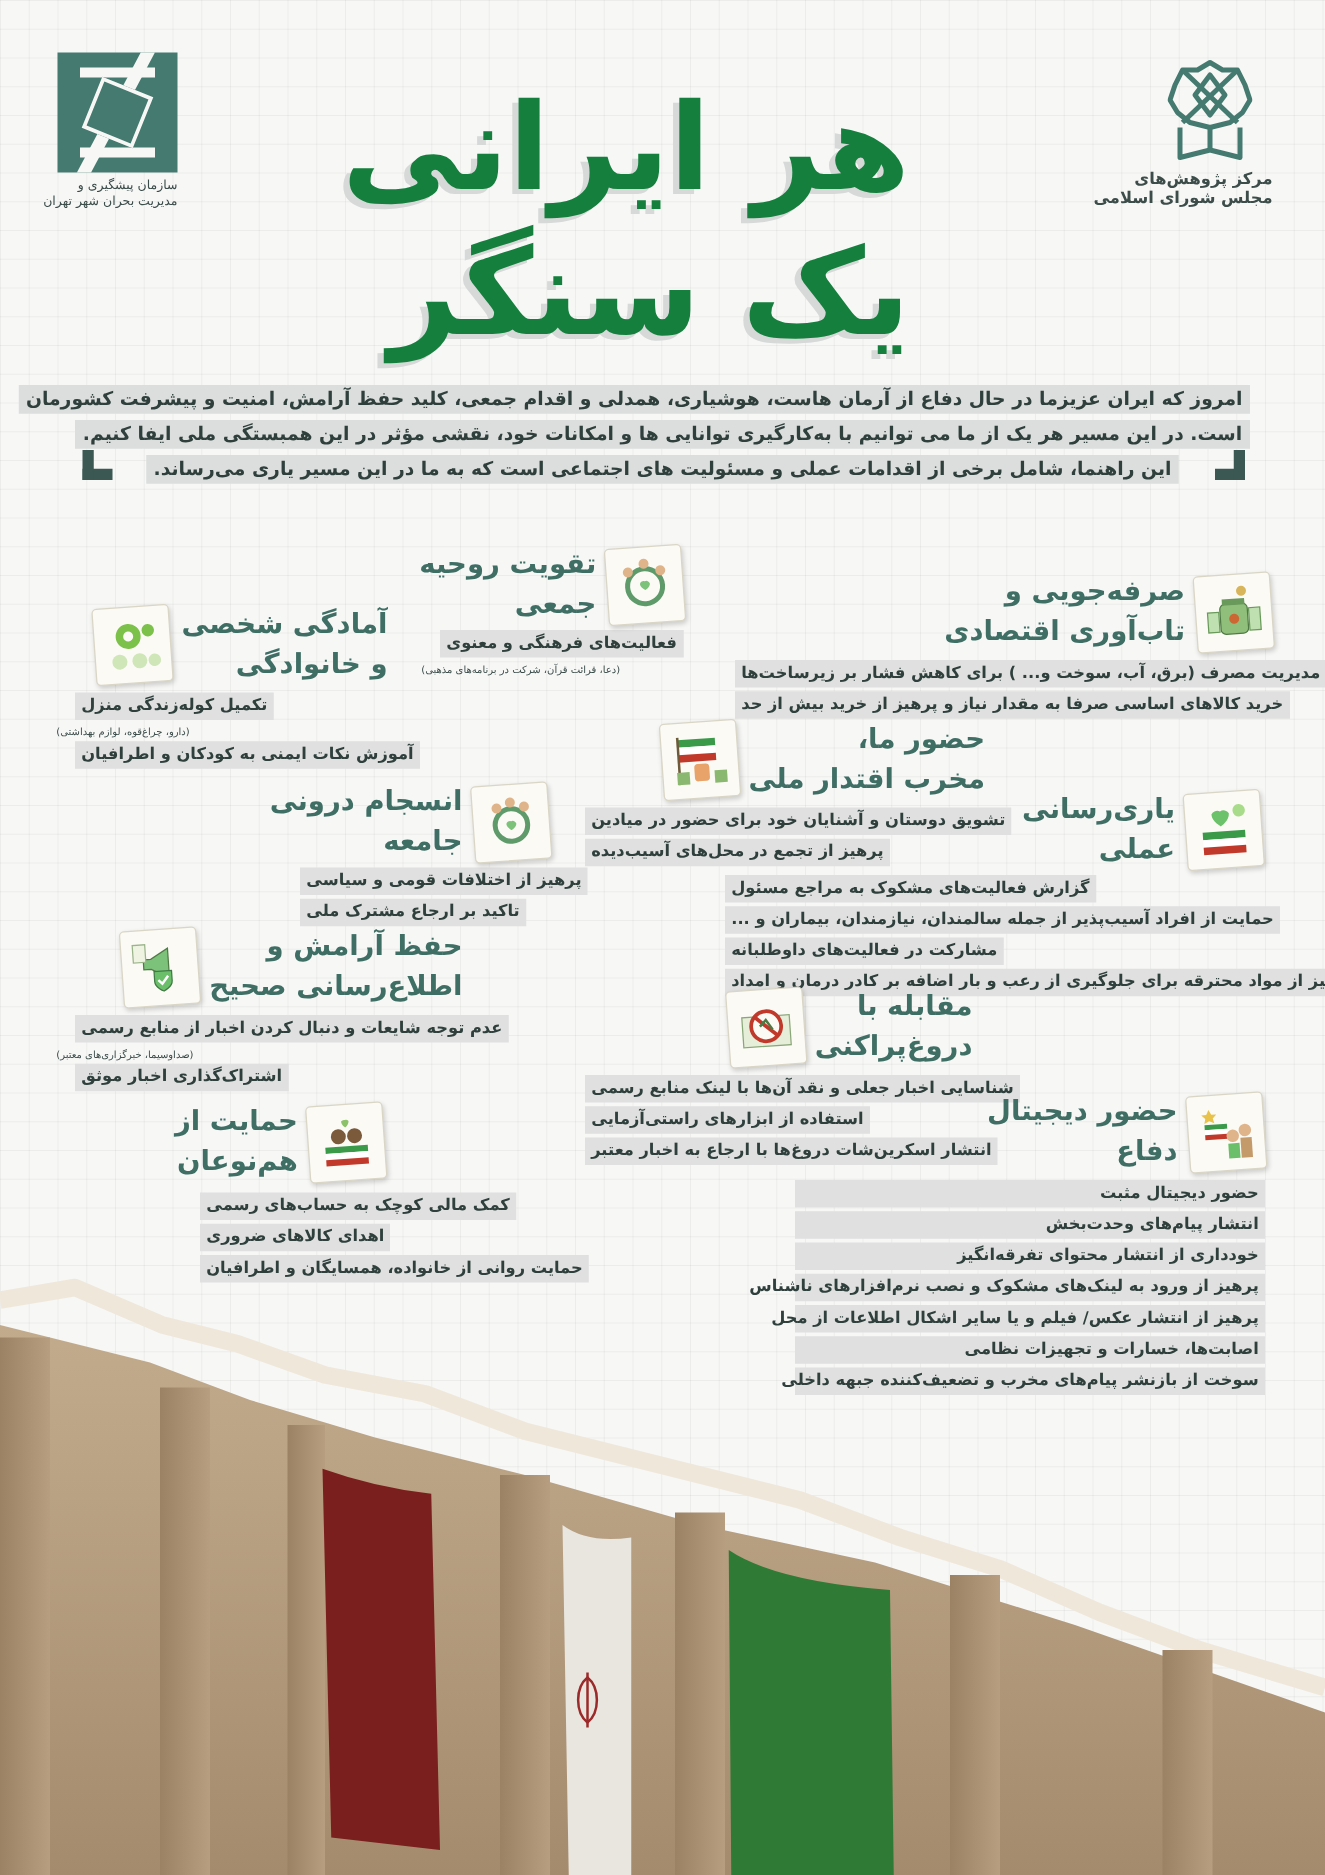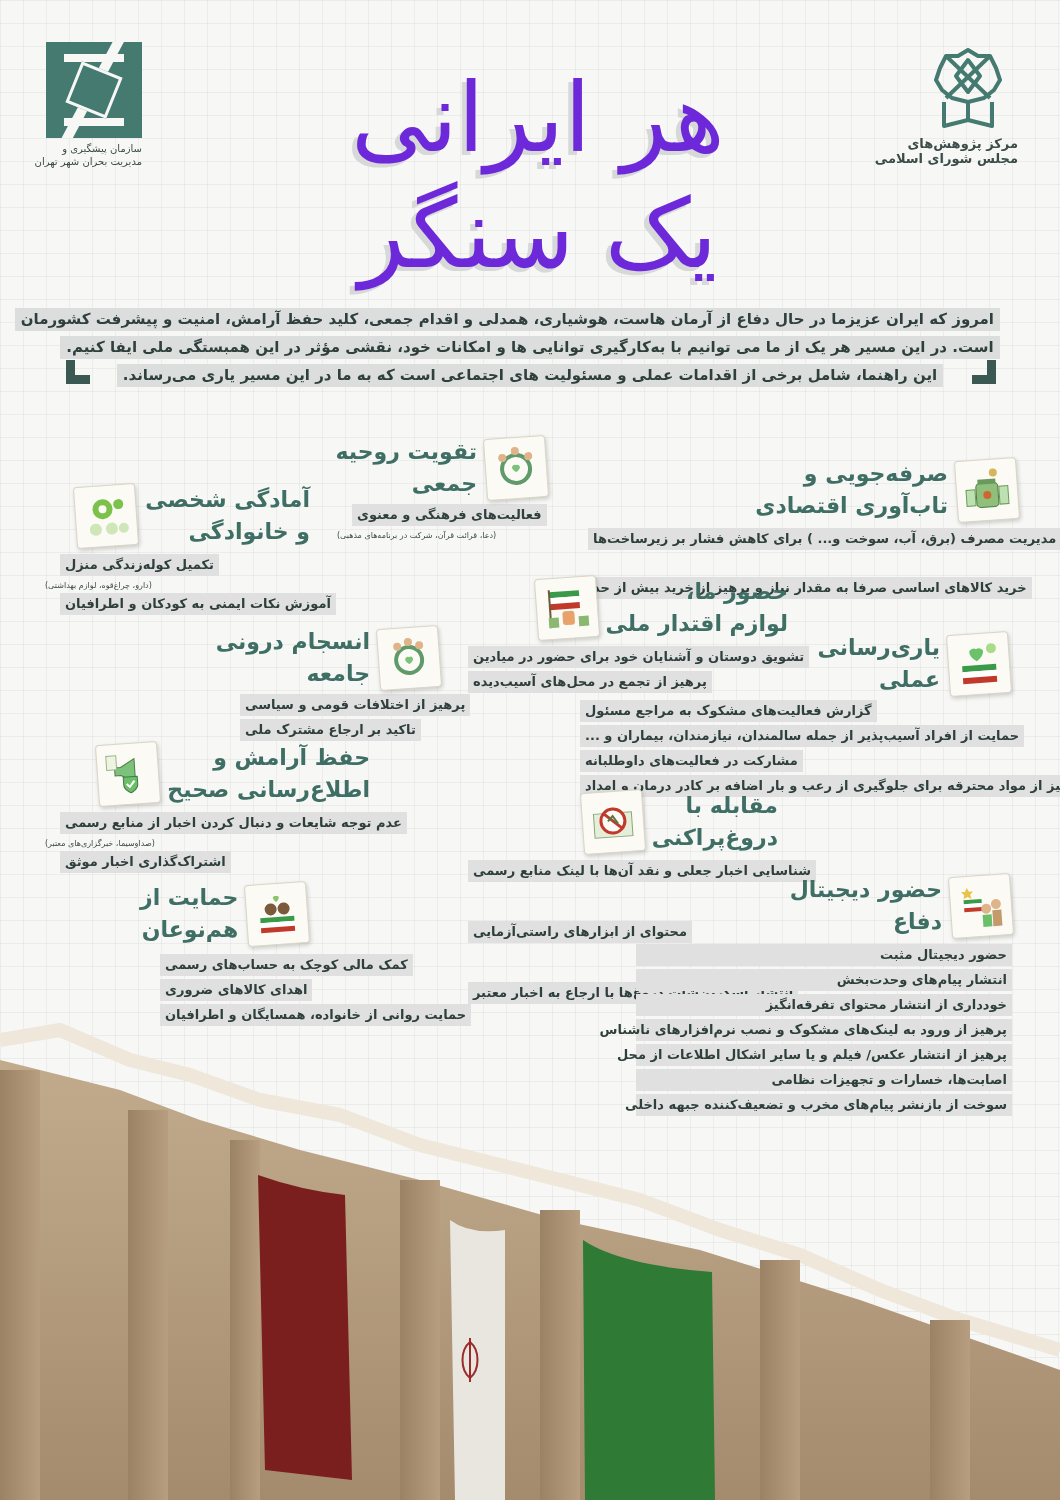--- a/index.html
+++ b/index.html
@@ -28,22 +28,22 @@
 
     .logo-right { left: 918px; top: 46px; width: 100px; text-align: center; }
     .logo-right svg { display: block; margin: 0 auto; }
     .logo-right .cap { font-size: 13px; line-height: 15px; font-weight: bold; color: #3b4c49; white-space: nowrap; margin-top: 4px; }
 
     
     .title-wrap { left: 348px; top: 60px; width: 380px; text-align: center; }
     .title-line {
       display: block;
       font-family: "DejaVu Sans", sans-serif;
-      font-weight: normal;
-      color: #6d28d9;
+      font-weight: bold;
+      color: #15803d;
       font-size: 96px;
       line-height: 116px;
       letter-spacing: -2px;
       text-shadow: -5px 4px 0 #d6d9d8;
       white-space: nowrap;
     }
 
     
     .intro { left: 60px; top: 308px; width: 940px; text-align: center; }
     .intro-line {
@@ -164,21 +164,21 @@
           <rect x="2" y="22" width="9" height="16" fill="#bfe0b0" stroke="#6a9a5b"></rect>
           <rect x="35" y="20" width="9" height="18" fill="#bfe0b0" stroke="#6a9a5b"></rect>
           <circle cx="30" cy="6" r="4" fill="#d8b45a"></circle>
         </svg>
     </div>
     <div>
       <div class="sec-title">صرفه‌جویی و</div>
       <div class="sec-title">تاب‌آوری اقتصادی</div>
     </div>
   </div>
-  <div class="bars" style="margin-top:6px; align-items:flex-end;gap:24px;">
+  <div class="bars" style="margin-top:6px; align-items:flex-end;">
     <span class="bar">مدیریت مصرف (برق، آب، سوخت و... ) برای کاهش فشار بر زیرساخت‌ها</span>
     <span class="bar">خرید کالاهای اساسی صرفا به مقدار نیاز و پرهیز از خرید بیش از حد</span>
   </div>
 </div>
 
 <div class="abs" style="left:332px; top:436px; width:215px;">
   <div class="section-head">
     <div class="sec-icon">
       <svg width="46" height="46" viewBox="0 0 46 46">
           <circle cx="23" cy="24" r="14" fill="none" stroke="#5f9a6a" stroke-width="4"></circle>
@@ -220,21 +220,21 @@
     <span class="bar">تکمیل کوله‌زندگی منزل</span>
     <span class="note">(دارو، چراغ‌قوه، لوازم بهداشتی)</span>
     <span class="bar">آموزش نکات ایمنی به کودکان و اطرافیان</span>
   </div>
 </div>
 
 <div class="abs" style="left:448px; top:576px; width:340px;">
   <div class="section-head">
     <div>
       <div class="sec-title">حضور ما،</div>
-      <div class="sec-title">لوازم اقتدار ملی</div>
+      <div class="sec-title">مخرب اقتدار ملی</div>
     </div>
     <div class="sec-icon">
       <svg width="46" height="46" viewBox="0 0 46 46">
           <rect x="6" y="6" width="30" height="6" fill="#3a9a4a"></rect>
           <rect x="6" y="12" width="30" height="6" fill="#fff"></rect>
           <rect x="6" y="18" width="30" height="6" fill="#c0392b"></rect>
           <line x1="6" y1="4" x2="6" y2="42" stroke="#6d5a3a" stroke-width="2"></line>
           <rect x="18" y="26" width="12" height="14" rx="3" fill="#e8a36b"></rect>
           <rect x="4" y="32" width="10" height="10" fill="#8ab870"></rect>
           <rect x="34" y="32" width="10" height="10" fill="#8ab870"></rect>
@@ -323,23 +323,23 @@
     </div>
     <div class="sec-icon">
       <svg width="46" height="46" viewBox="0 0 46 46">
           <rect x="4" y="14" width="38" height="24" fill="#e6edd8" stroke="#8aa77a"></rect>
           <circle cx="23" cy="22" r="12" fill="#fbfaf4" stroke="#c0392b" stroke-width="3"></circle>
           <line x1="14" y1="14" x2="32" y2="30" stroke="#c0392b" stroke-width="3"></line>
           <path d="M18 22l5 -5 5 8" fill="none" stroke="#4f7a45" stroke-width="2"></path>
         </svg>
     </div>
   </div>
-  <div class="bars" style="margin-top:6px; align-items:flex-end;gap:36px;">
+  <div class="bars" style="margin-top:6px; align-items:flex-end;">
     <span class="bar">شناسایی اخبار جعلی و نقد آن‌ها با لینک منابع رسمی</span>
-    <span class="bar">محتوای از ابزارهای راستی‌آزمایی</span>
+    <span class="bar">استفاده از ابزارهای راستی‌آزمایی</span>
     <span class="bar">انتشار اسکرین‌شات دروغ‌ها با ارجاع به اخبار معتبر</span>
   </div>
 </div>
 
 <div class="abs" style="left:616px; top:874px; width:396px;">
   <div class="section-head" style="justify-content:flex-start;">
     <div class="sec-icon">
       <svg width="46" height="46" viewBox="0 0 46 46">
           <path d="M10 4l2 4 4 0-3 3 1 4-4-2-4 2 1-4-3-3 4 0z" fill="#e8c24a"></path>
           <rect x="6" y="16" width="18" height="4" fill="#3a9a4a"></rect>

